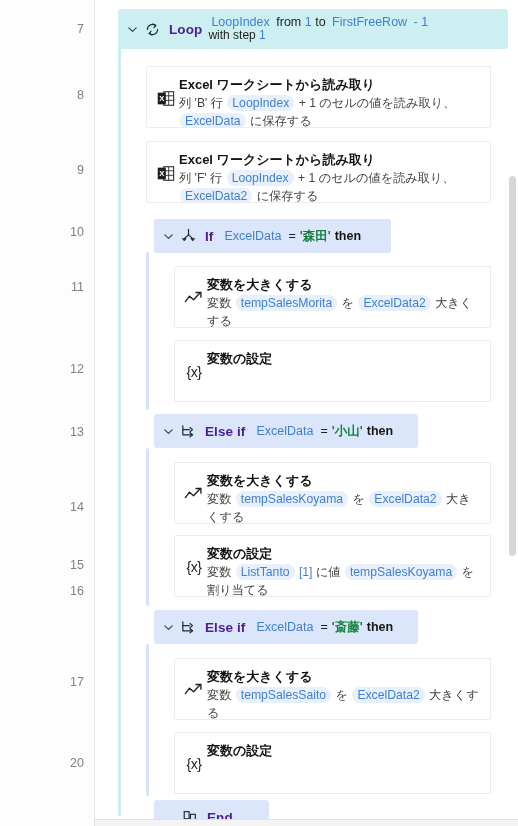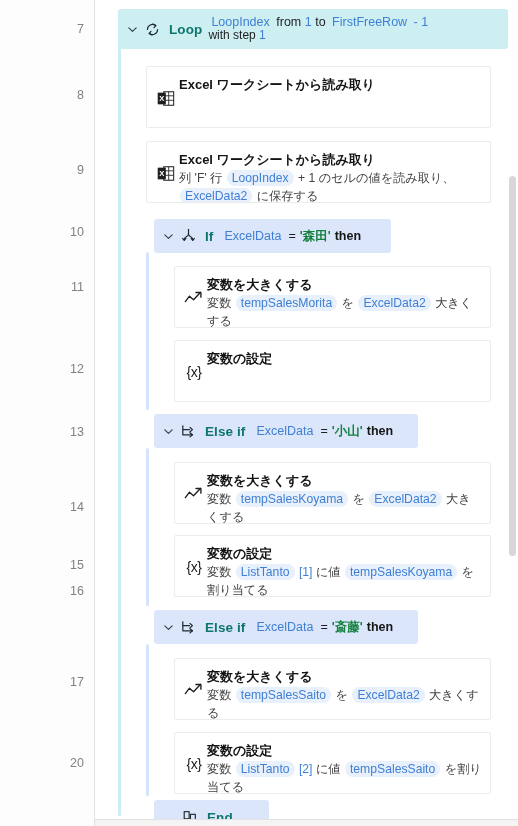--- a/index.html
+++ b/index.html
@@ -83,21 +83,21 @@
     flex: 0 0 20px;
     display: flex; align-items: center; justify-content: center;
     color: #1d2b33;
     margin-right: 7px;
   }
   .gicon svg { display:block; }
 
   .grp-kw {
     font-size: 13.5px;
     font-weight: bold;
-    color: #0f766e;
+    color: #4c1d95;
     letter-spacing: .1px;
   }
 
   .grp-text {
     font-size: 12.5px;
     color: #1b1b1b;
   }
   .grp-text .var {
     color: #3f7fd4;
     padding: 0 3px;
@@ -308,20 +308,21 @@
               <rect x="7.5" y="1.5" width="11" height="15" fill="#fff" stroke="#2b2b2b" stroke-width="1.2"></rect>
               <line x1="7.5" y1="6" x2="18.5" y2="6" stroke="#2b2b2b" stroke-width="1"></line>
               <line x1="7.5" y1="11" x2="18.5" y2="11" stroke="#2b2b2b" stroke-width="1"></line>
               <line x1="13" y1="1.5" x2="13" y2="16.5" stroke="#2b2b2b" stroke-width="1"></line>
               <rect x="0.8" y="2.5" width="9" height="13" fill="#1f1f1f"></rect>
               <text x="5.3" y="11.6" font-size="8.5" font-family="Liberation Sans, sans-serif" fill="#ffffff" text-anchor="middle" font-weight="bold">X</text>
             </svg>
           </div>
           <div class="card-body">
             <div class="card-title">Excel ワークシートから読み取り</div>
+            <div class="card-desc"><span class="tok-plain">列 'B' 行 </span><span class="tok-var">LoopIndex</span><span class="tok-plain"> + 1 のセルの値を読み取り、</span><span class="tok-var">ExcelData</span><span class="tok-plain"> に保存する</span></div>
           </div>
         </div>
         <div class="card" style="left: 51px; top: 141px; width: 345px; height: 62px;">
           <div class="card-icon">
             <svg width="18" height="17" viewBox="0 0 20 18">
               <rect x="7.5" y="1.5" width="11" height="15" fill="#fff" stroke="#2b2b2b" stroke-width="1.2"></rect>
               <line x1="7.5" y1="6" x2="18.5" y2="6" stroke="#2b2b2b" stroke-width="1"></line>
               <line x1="7.5" y1="11" x2="18.5" y2="11" stroke="#2b2b2b" stroke-width="1"></line>
               <line x1="13" y1="1.5" x2="13" y2="16.5" stroke="#2b2b2b" stroke-width="1"></line>
               <rect x="0.8" y="2.5" width="9" height="13" fill="#1f1f1f"></rect>
@@ -385,21 +386,20 @@
             <div class="card-title">変数を大きくする</div>
             <div class="card-desc"><span class="tok-plain">変数 </span><span class="tok-var">tempSalesSaito</span><span class="tok-plain"> を </span><span class="tok-var">ExcelData2</span><span class="tok-plain"> 大きくする</span></div>
           </div>
         </div>
         <div class="card" style="left: 79px; top: 732px; width: 317px; height: 62px;">
           <div class="card-icon">
             <span class="braces">{x}</span>
           </div>
           <div class="card-body">
             <div class="card-title">変数の設定</div>
-            <div class="card-desc"><span class="tok-plain">変数 </span><span class="tok-var">ListTanto</span><span class="tok-blue"> [2] </span><span class="tok-plain">に値 </span><span class="tok-var">tempSalesSaito</span><span class="tok-plain"> を割り当てる</span></div>
           </div>
         </div>
       </div>
 
     <div class="grp-head cond" style="left:51px; top:800px; width:115px; height:34px; overflow:hidden;">
       <span class="gicon" style="margin-left:20px;">
         <svg width="16" height="16" viewBox="0 0 18 18">
           <rect x="2.5" y="3" width="5.5" height="8" fill="none" stroke="currentColor" stroke-width="1.3"></rect>
           <rect x="9.5" y="6" width="5.5" height="9" fill="none" stroke="currentColor" stroke-width="1.3"></rect>
         </svg>

